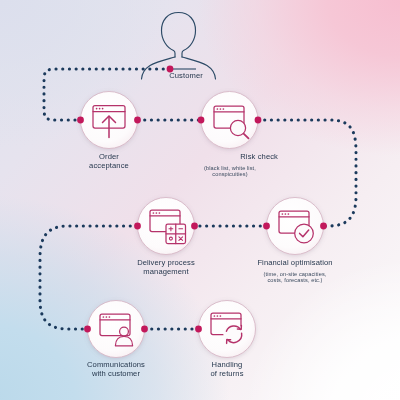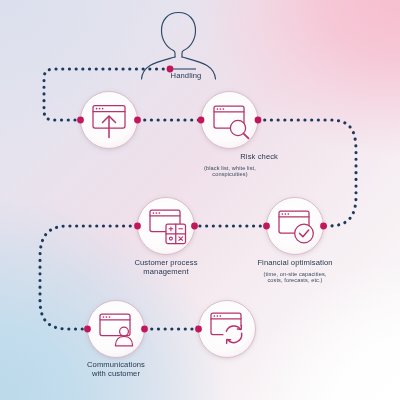--- a/index.html
+++ b/index.html
@@ -203,31 +203,35 @@
       <circle cx="194.5" cy="226" r="3.4"></circle>
       <circle cx="137.5" cy="226" r="3.4"></circle>
       <circle cx="87.5" cy="329" r="3.4"></circle>
       <circle cx="144.5" cy="329" r="3.4"></circle>
       <circle cx="198.5" cy="329" r="3.4"></circle>
     </g>
 
     </g>
   </svg>
 
-  <div class="lbl lbl-cust" style="left:140px;top:72px;width:92px;">Handling</div>
-
+  <div class="lbl lbl-cust" style="left:140px;top:72px;width:92px;">Customer</div>
+
+  <div class="lbl lbl-main" style="left:63px;top:153px;width:92px;">Order
+acceptance</div>
 
   <div class="lbl lbl-main" style="left:182px;top:153px;width:96px;text-align:right;">Risk check</div>
   <div class="lbl lbl-sub" style="left:180px;top:164px;width:100px;">(black list, white list,
 conspicuities)</div>
 
   <div class="lbl lbl-main" style="left:243px;top:259px;width:104px;">Financial optimisation</div>
   <div class="lbl lbl-sub" style="left:243px;top:270px;width:104px;">(time, on-site capacities,
 costs, forecasts, etc.)</div>
 
-  <div class="lbl lbl-main" style="left:116px;top:259px;width:100px;">Customer process
+  <div class="lbl lbl-main" style="left:116px;top:259px;width:100px;">Delivery process
 management</div>
 
   <div class="lbl lbl-main" style="left:66px;top:361px;width:100px;">Communications
 with customer</div>
 
+  <div class="lbl lbl-main" style="left:181px;top:361px;width:92px;">Handling
+of returns</div>
 
 </div>
 
 </body></html>

